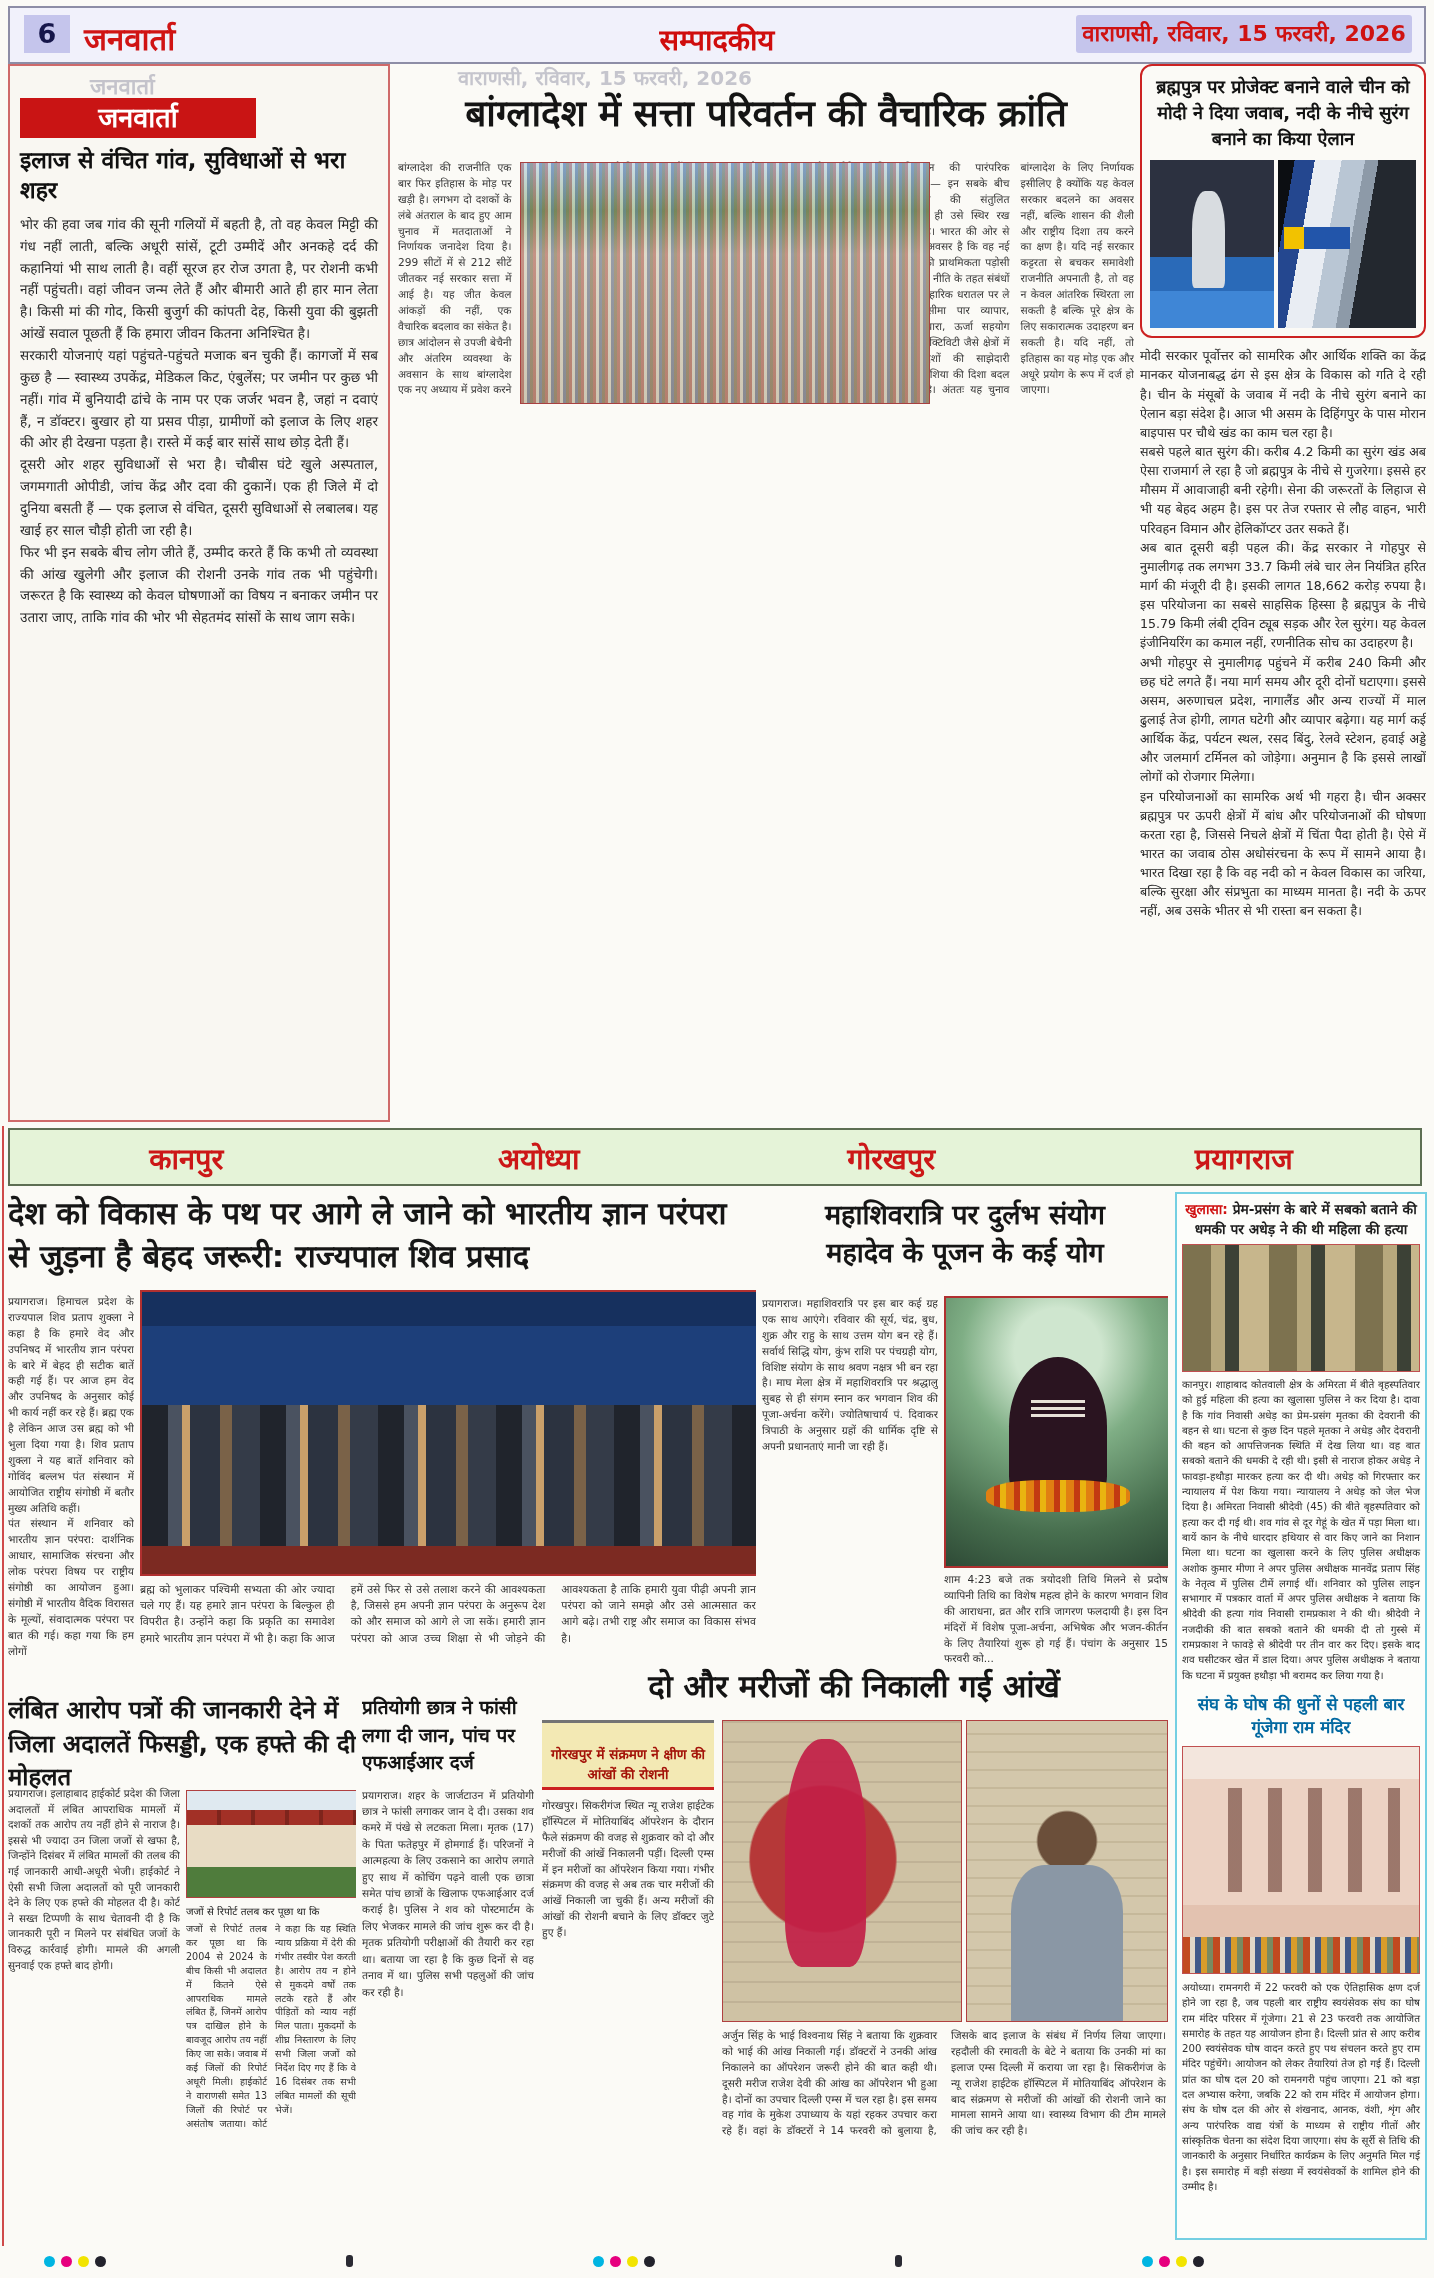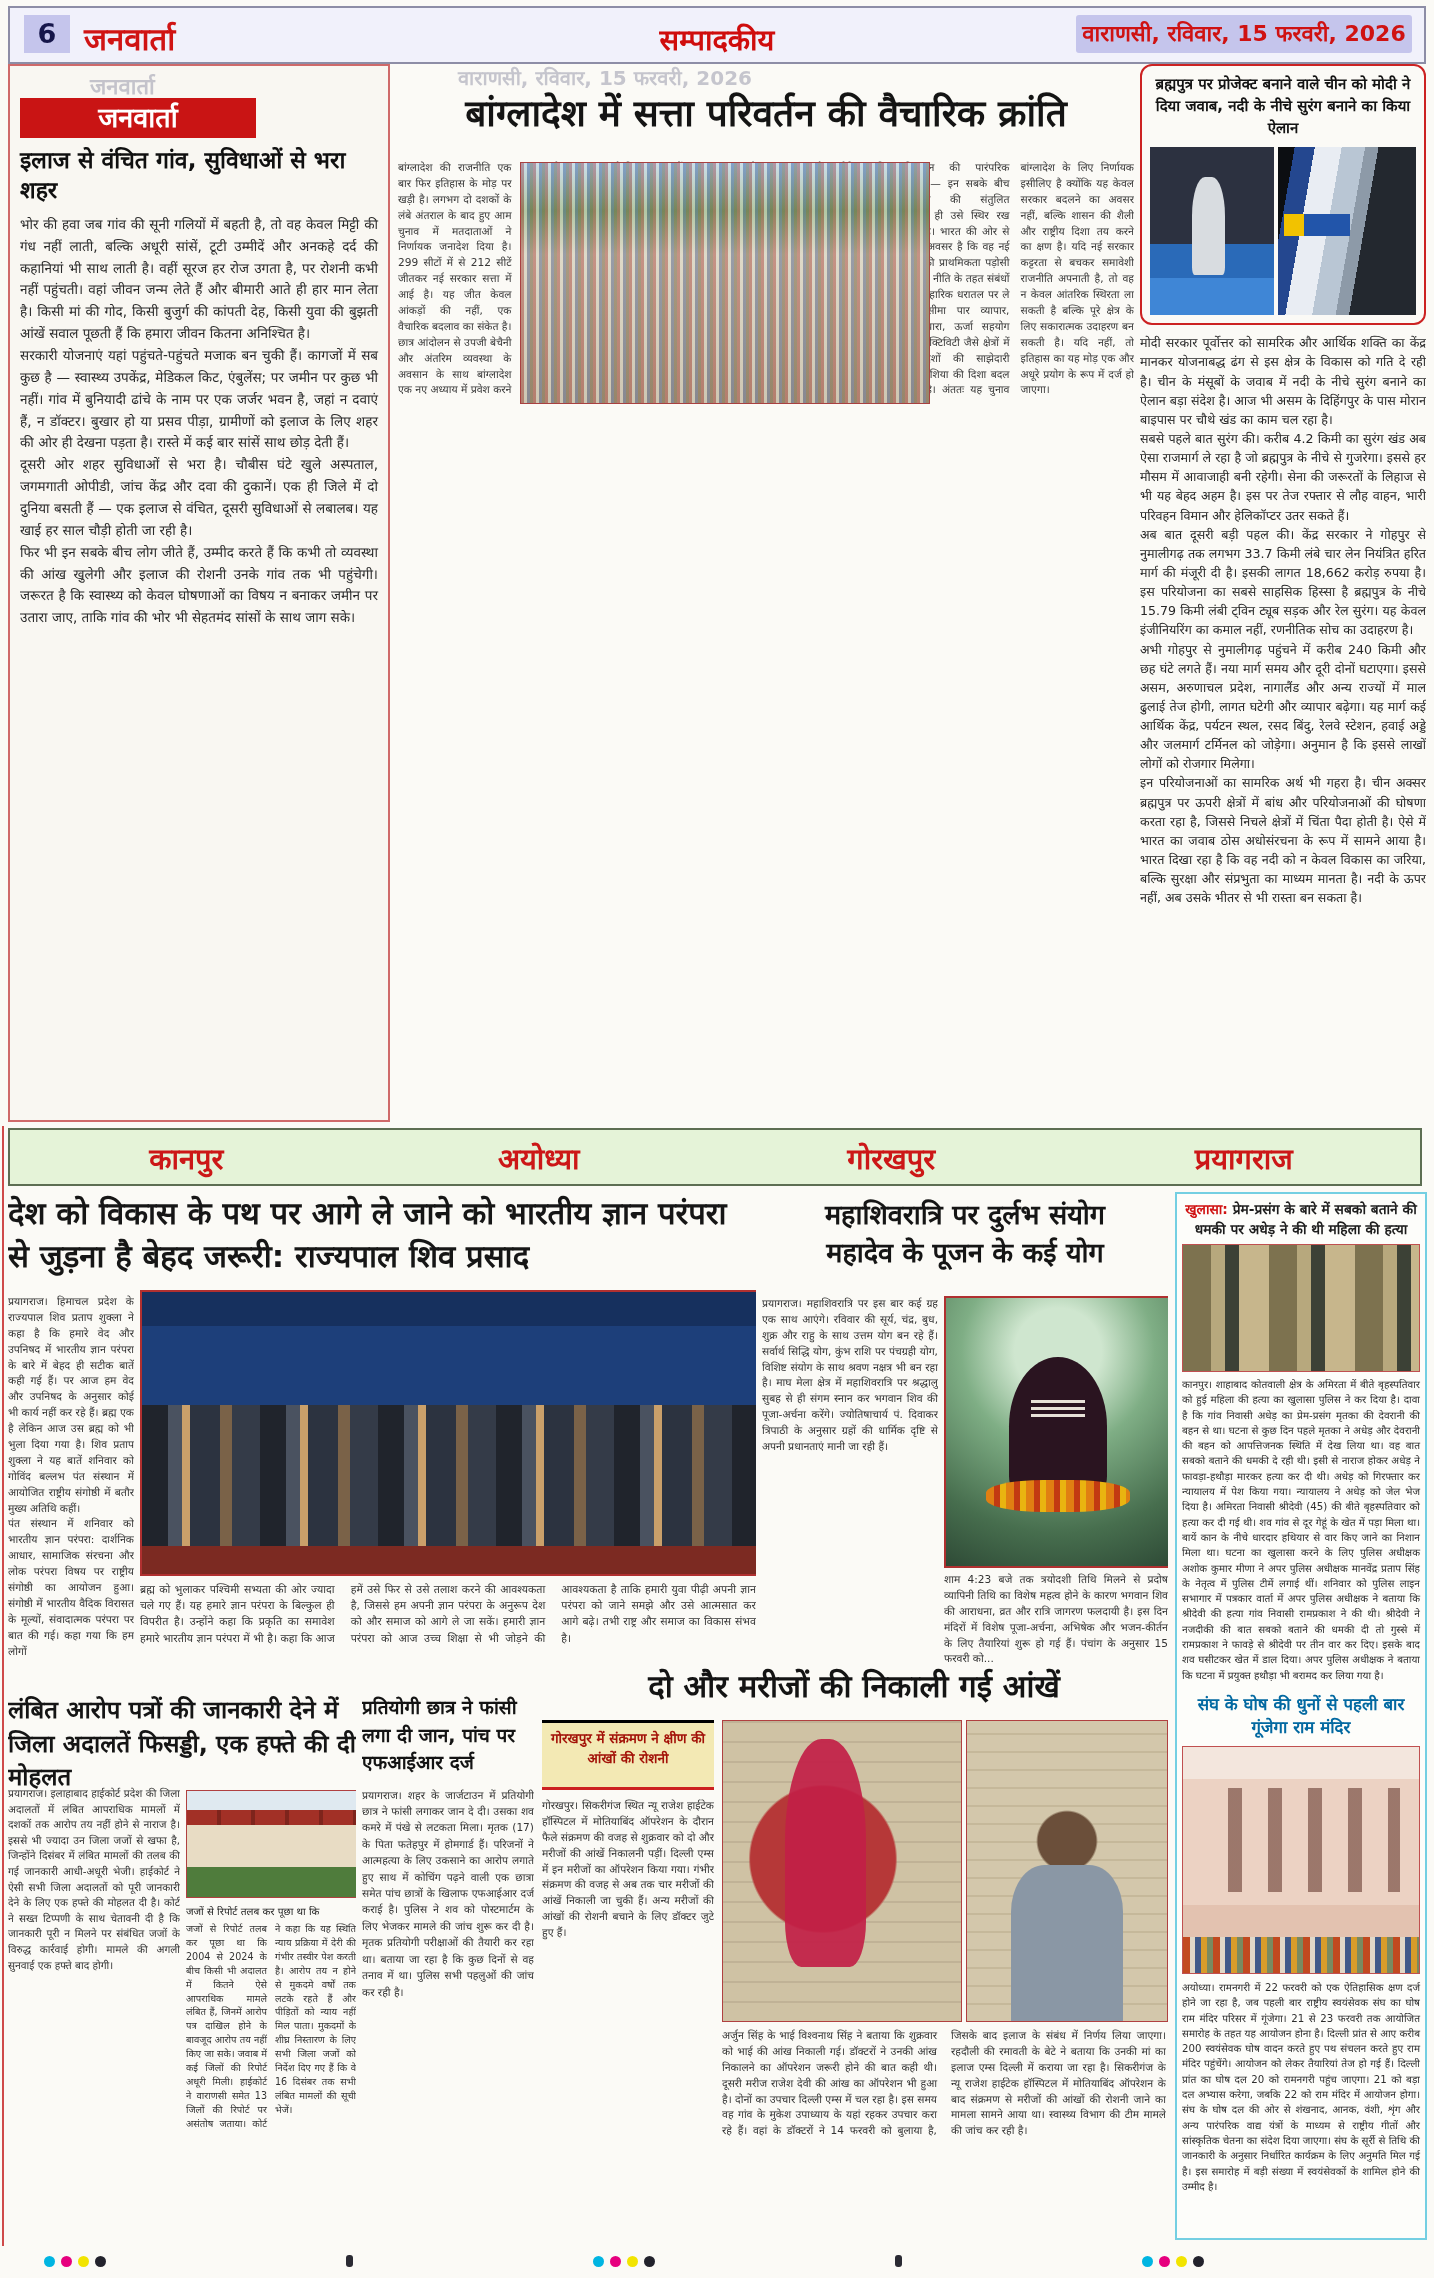--- a/index.html
+++ b/index.html
@@ -34,21 +34,21 @@
      background:
        repeating-linear-gradient(90deg, rgba(180,60,60,.38) 0 3px, rgba(244,242,232,.42) 3px 6px,
          rgba(64,86,150,.38) 6px 9px, rgba(96,70,40,.34) 9px 12px),
        linear-gradient(#aecfe8 0%, #84a873 20%, #cfc8b2 38%, #b3a78c 100%);}
   .pullquote{left:158px;top:520px;width:362px;height:192px;background:#e9f4e1;border:3px dashed #cc2020;
              z-index:3;padding:12px 14px;box-sizing:border-box;font-size:15.5px;font-weight:bold;
              color:#23321f;line-height:1.55;text-align:justify;}
   
   .brahma-col{left:1140px;top:64px;width:286px;height:1058px;overflow:hidden;}
   .brahma-box{border:2px solid #cc2222;border-radius:12px;padding:8px;box-sizing:border-box;width:286px;}
-  .brahma-headline{font-size:15px;font-weight:bold;color:#131313;text-align:center;line-height:1.45;margin-bottom:8px;}
+  .brahma-headline{font-size:18px;font-weight:bold;color:#131313;text-align:center;line-height:1.45;margin-bottom:8px;}
   .brahma-photos{display:flex;gap:4px;}
   .modi-photo{width:47%;height:168px;position:relative;overflow:hidden;
      background:linear-gradient(#2c3140 0 58%, #2a6ab8 58% 78%, #3f86d6 78% 100%);}
   .modi-figure{position:absolute;left:34%;top:18%;width:26%;height:58%;background:#d8dce0;border-radius:40% 40% 8% 8%;}
   .tunnel-photo{width:52%;height:168px;position:relative;overflow:hidden;
      background:linear-gradient(100deg,#0c0e12 0 10%, #24478f 10% 22%, #e9edf3 22% 38%, #b9c6d4 38% 52%, #8d9aa8 52% 60%, #23282f 60% 100%);}
   .train-stripe{position:absolute;left:4%;top:40%;width:48%;height:13%;background:linear-gradient(90deg,#f2c200 0 30%, #2255aa 30% 100%);}
   .brahma-body{font-size:12.6px;line-height:1.52;color:#262626;margin-top:8px;}
   
   .band{left:8px;top:1128px;width:1414px;height:58px;background:#e5f3d8;border:2px solid #5d6e53;
@@ -106,23 +106,23 @@
   .court-caption{left:178px;top:210px;width:170px;font-size:10.2px;color:#222;}
   .courts-more{left:178px;top:228px;width:170px;height:316px;column-count:2;column-gap:8px;
                font-size:9.6px;line-height:1.45;color:#333;overflow:hidden;}
   
   .fansi{left:362px;top:1694px;width:172px;height:548px;overflow:hidden;}
   .fansi-headline{font-size:19px;font-weight:bold;line-height:1.45;color:#141414;margin-bottom:10px;}
   .fansi-body{font-size:10.6px;line-height:1.55;color:#333;}
   
   .eyes{left:540px;top:1664px;width:628px;height:542px;overflow:hidden;}
   .eyes-headline{left:0;top:0;width:100%;text-align:center;font-size:31px;font-weight:bold;color:#141414;}
-  .eyes-subhead{left:2px;top:56px;width:172px;height:70px;background:#f3e9b4;border-top:3px solid #000000;
+  .eyes-subhead{left:2px;top:56px;width:172px;height:70px;background:#f3e9b4;border-top:3px solid #737373;
      border-bottom:3px solid #cc2020;box-sizing:border-box;color:#a31208;font-weight:bold;font-size:13.5px;
-     text-align:center;line-height:1.45;padding-top:6px;}
+     text-align:center;line-height:1.45;padding-top:22px;}
   .eyes-col1{left:2px;top:134px;width:172px;height:404px;font-size:10.6px;line-height:1.5;color:#333;overflow:hidden;}
   .woman-photo{left:182px;top:56px;width:238px;height:300px;border:1px solid #b04040;position:absolute;overflow:hidden;
      background:
        radial-gradient(circle at 42% 46%, #b63838 0 34%, transparent 35%),
        repeating-linear-gradient(0deg,#cfc2a4 0 18px, #c0b296 18px 20px),
        #c8bb9e;}
   .scarf{position:absolute;left:26%;top:6%;width:34%;height:76%;background:#c21f46;border-radius:45% 45% 20% 20%;opacity:.92;}
   .man-photo{left:426px;top:56px;width:200px;height:300px;border:1px solid #b04040;position:absolute;overflow:hidden;
      background:
        radial-gradient(circle at 50% 40%, #6b4f3a 0 14%, transparent 15%),

